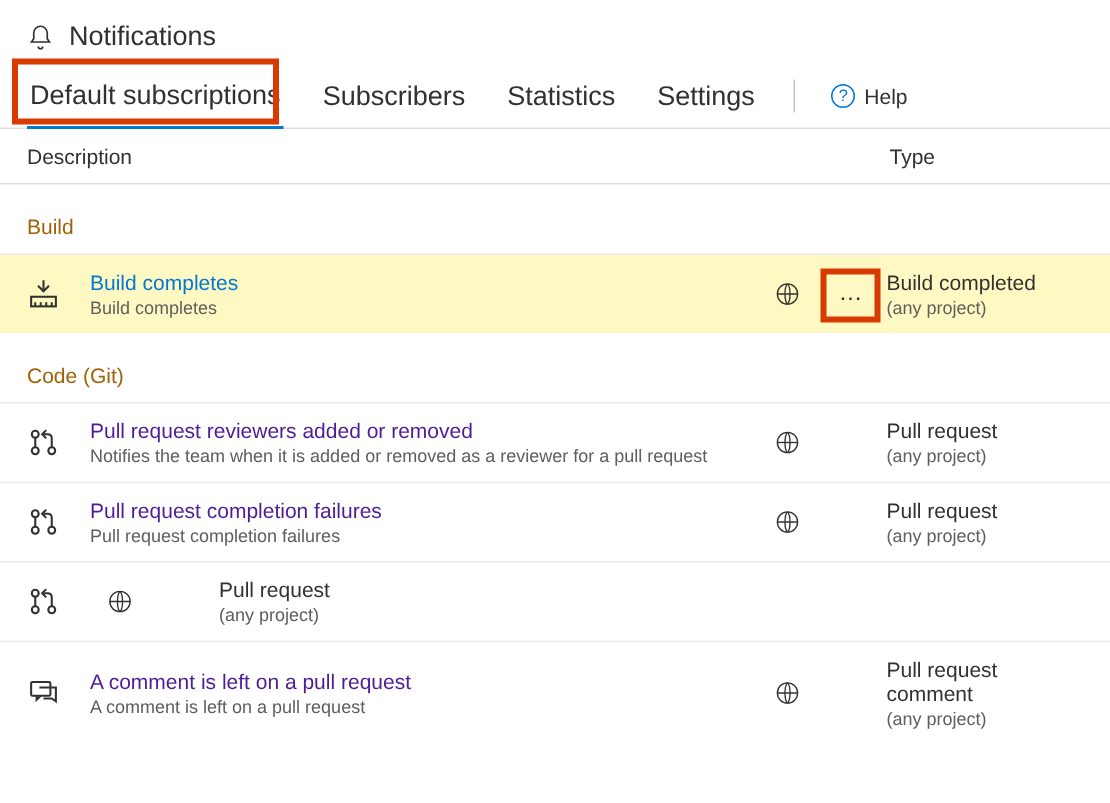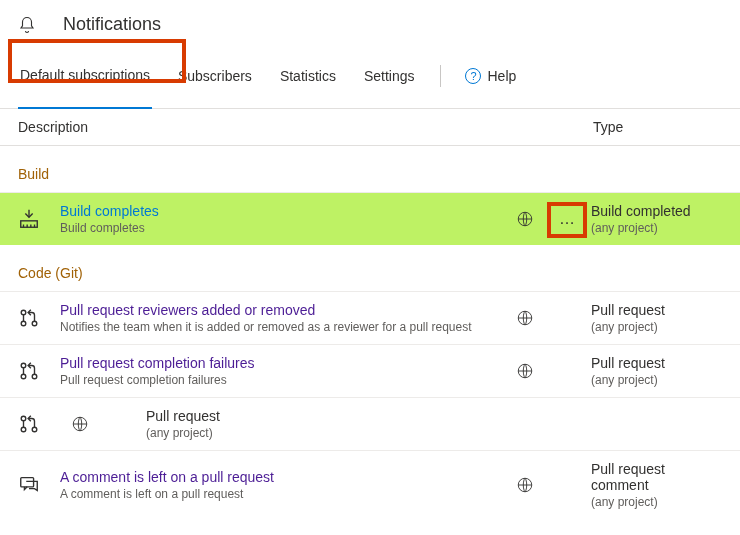--- a/index.html
+++ b/index.html
@@ -8,37 +8,37 @@
     font-size: 14px;
     color: #323130;
     background: #fff;
     width: 740px;
     height: 535px;
     overflow: hidden;
   }
   .header {
     display: flex;
     align-items: center;
-    gap: 27px;
+    gap: 10px;
     padding: 14px 18px 8px 18px;
   }
   .header .title { font-size: 18px; font-weight: 400; }
   .tabs-row {
     display: flex;
     align-items: center;
     gap: 24px;
     padding: 0 18px;
     border-bottom: 1px solid #e1dfdd;
     position: relative;
   }
   .tab {
-    padding: 24px 2px;
+    padding: 10px 2px;
     color: #323130;
     cursor: pointer;
-    font-size: 14px;
+    font-size: 18px;
   }
   .tab.active {
     color: #323130;
     font-weight: 400;
     border-bottom: 2px solid #0078d4;
     margin-bottom: -1px;
   }
   .tab-highlight {
     position: absolute;
     left: 8px;
@@ -63,21 +63,21 @@
     color:#323130; font-size:14px;
   }
   .col-desc { flex:0 0 575px; }
   .col-type { flex:1; }
   .section-label {
     padding:20px 18px 10px 18px; color:#a16207; font-size:14px;
   }
   .row {
     display:flex; align-items:center; padding:10px 18px; border-top:1px solid #edebe9;
   }
-  .row.selected { background:#bef264; }
+  .row.selected { background:#fef9c3; }
   .row .icon-cell { flex:0 0 42px; display:flex; align-items:center; justify-content:flex-start; }
   .row .desc-cell { flex:0 0 445px; padding-right:8px; }
   .row .globe-cell { flex:0 0 40px; display:flex; align-items:center; justify-content:center; position:relative;}
   .row .more-cell { flex:0 0 46px; display:flex; align-items:center; justify-content:center; position:relative;}
   .row .type-cell { flex:1; }
   .row .title-link { color:#0078d4; font-size:14px; cursor:pointer; }
   .row .title-text { color:#4c1d95; font-size:14px; }
   .row .subtitle { color:#605e5c; font-size:12px; margin-top:2px; }
   .row .type-label { color:#323130; font-size:14px; }
   .row .type-sub { color:#605e5c; font-size:12px; margin-top:2px; }

